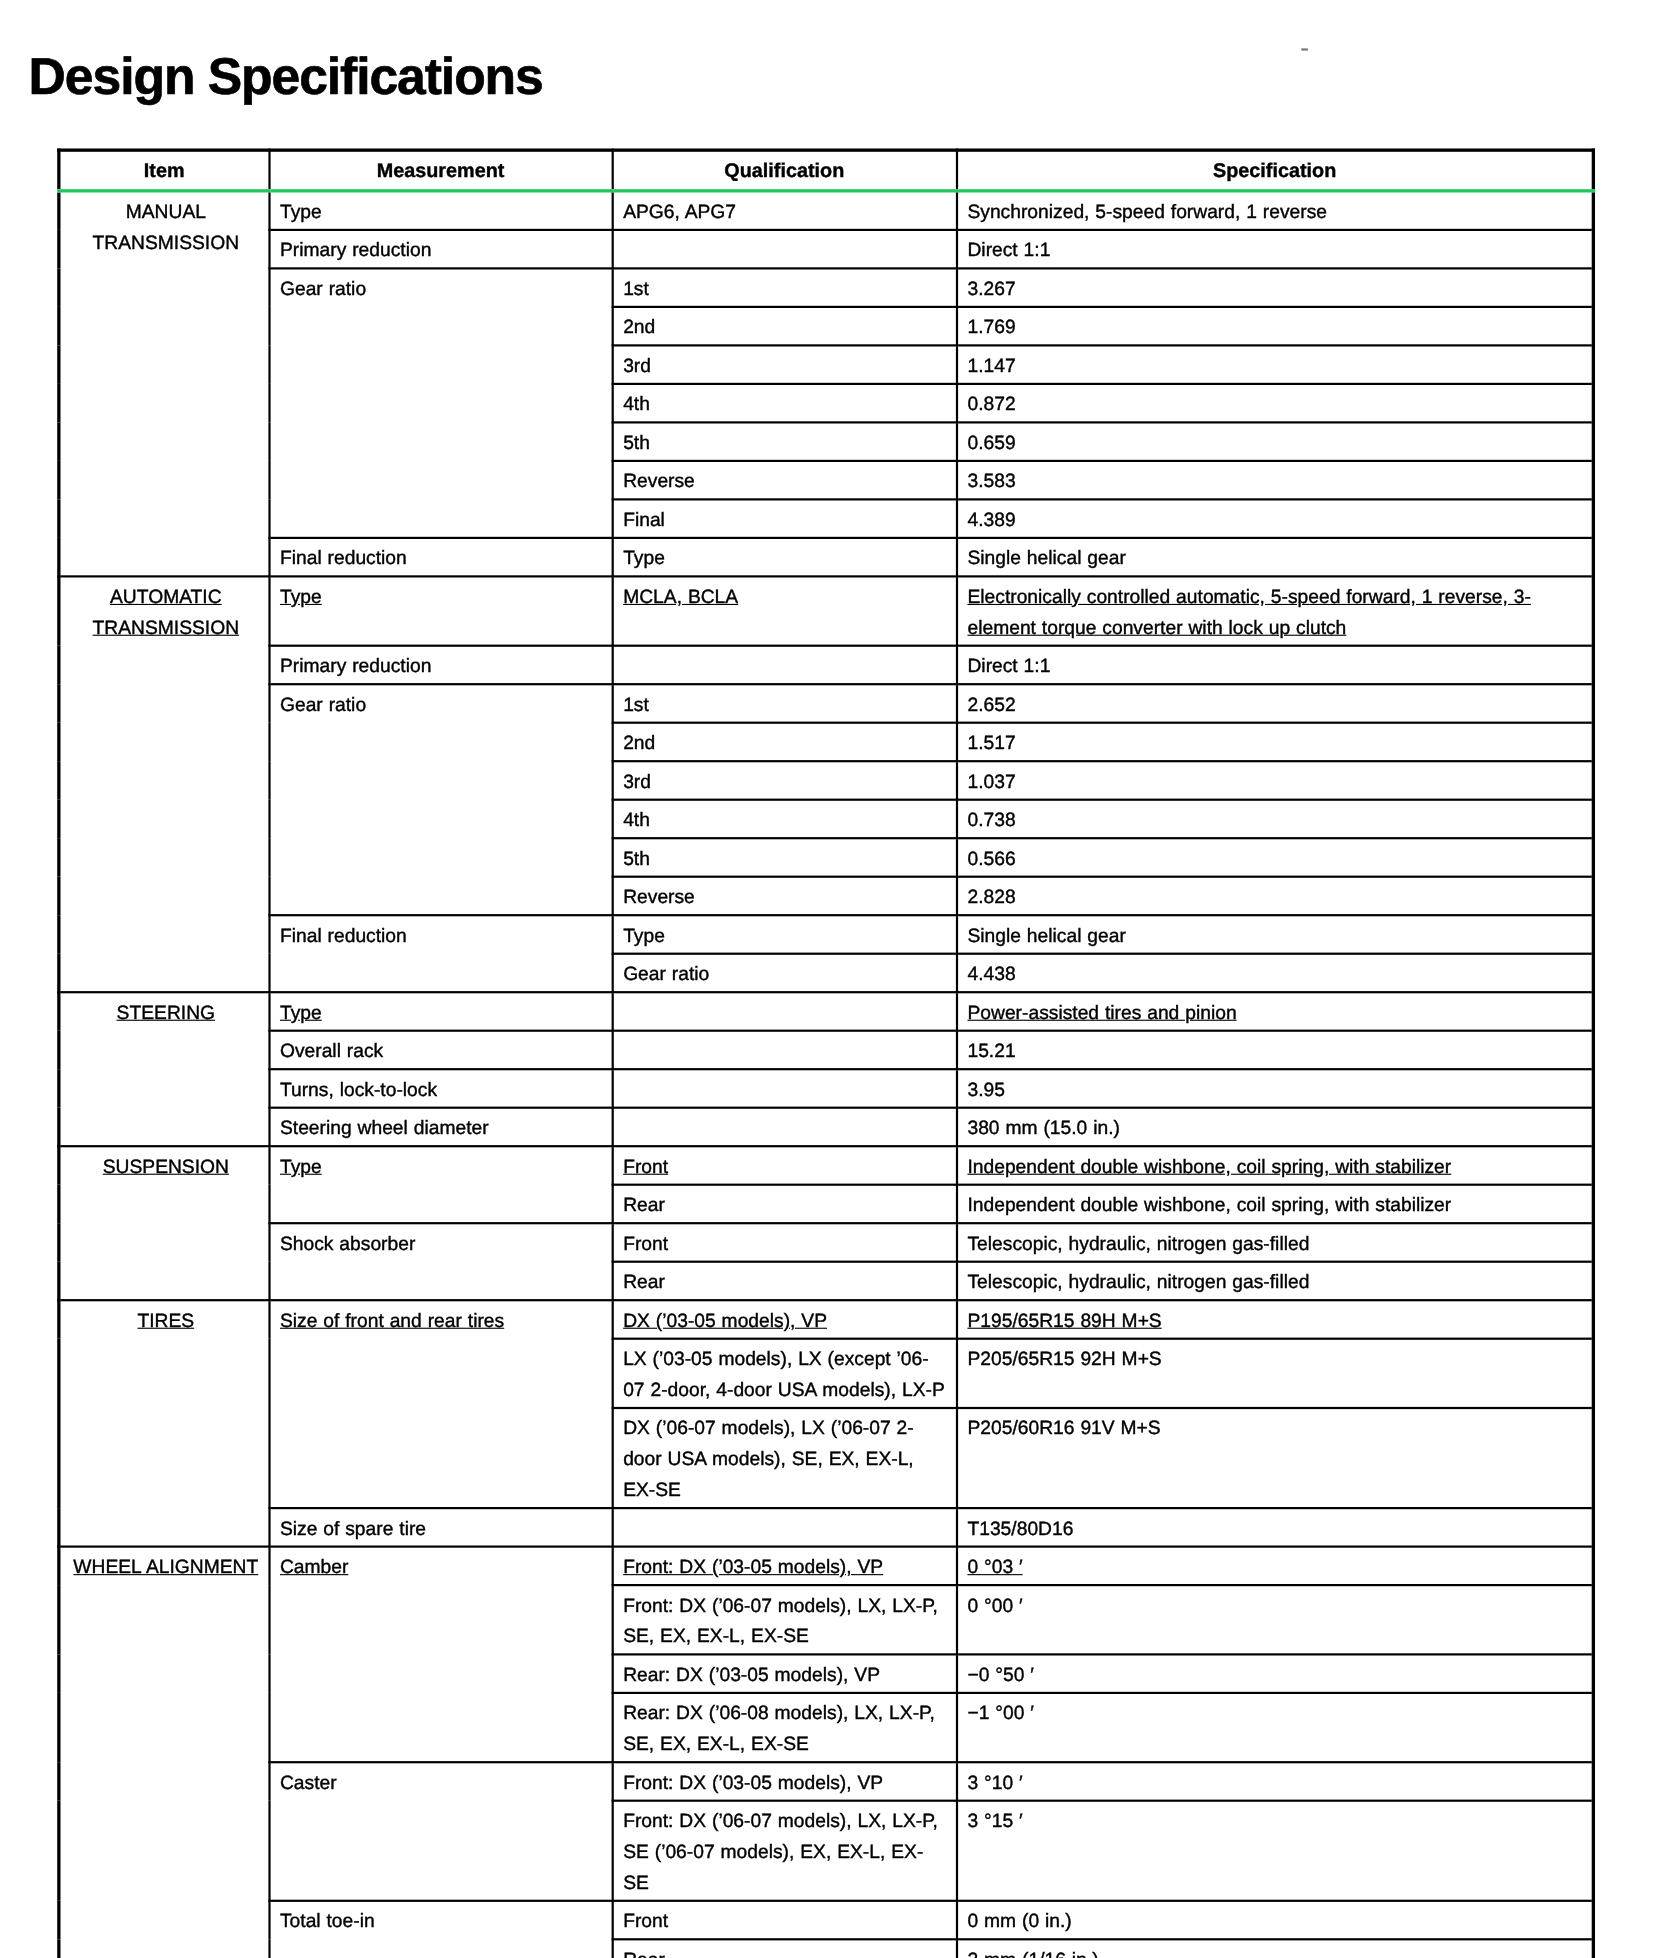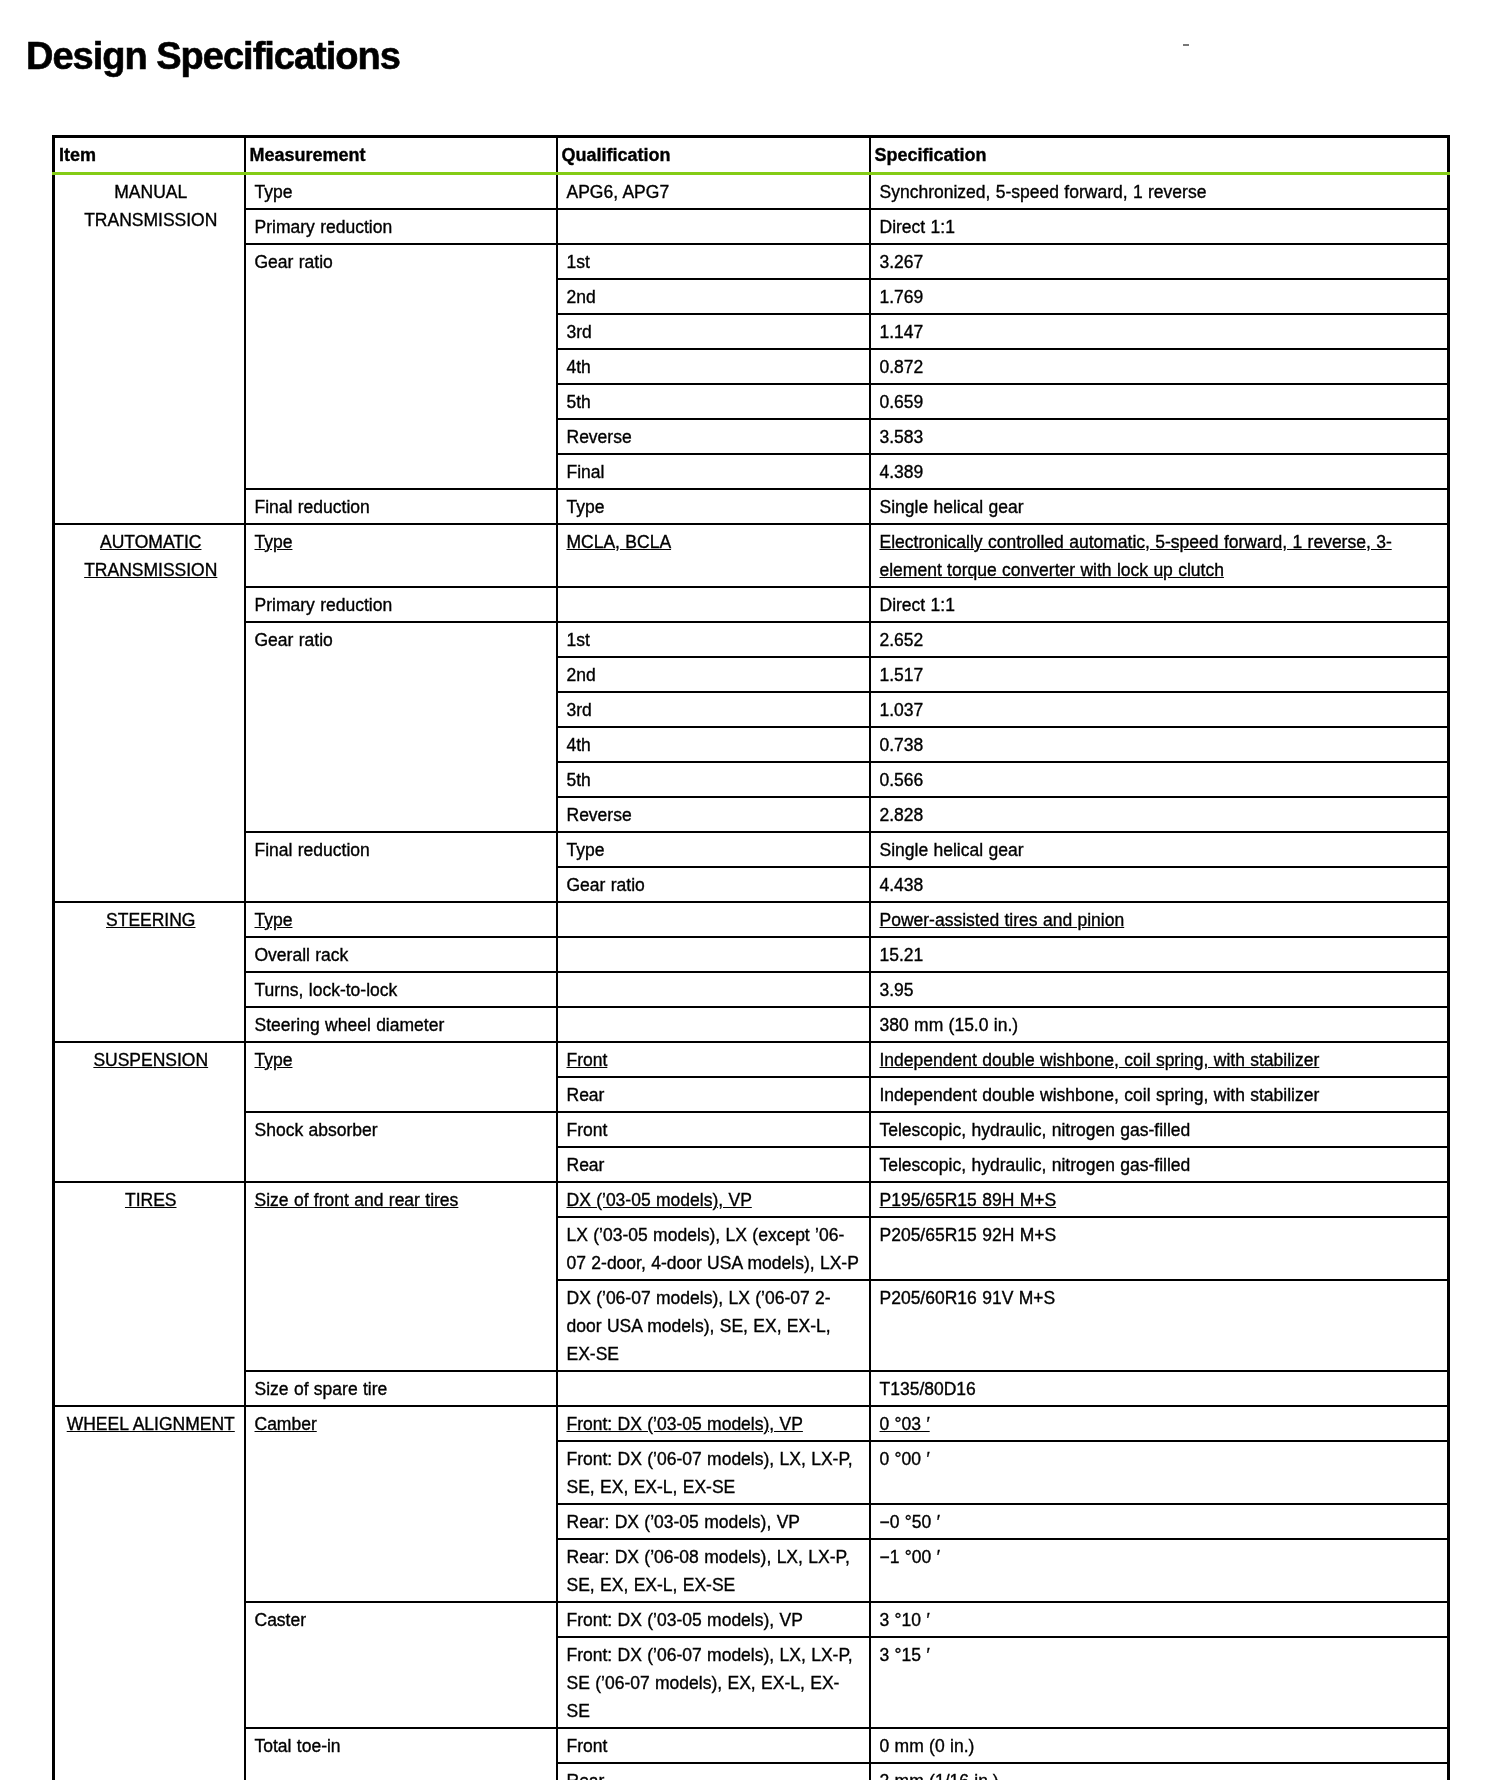--- a/index.html
+++ b/index.html
@@ -12,21 +12,21 @@
   body {
     width: 1504px;
     height: 1780px;
     position: relative;
     overflow: hidden;
   }
   .page-title {
     position: absolute;
     left: 26px;
     top: 10px;
-    font-size: 38px;
+    font-size: 47px;
     font-weight: 700;
     letter-spacing: -1px;
     -webkit-text-stroke: 0.6px #000;
   }
   .scan-speck {
     position: absolute;
     left: 1183px;
     top: 44px;
     width: 6px;
     height: 2px;
@@ -51,26 +51,26 @@
     vertical-align: top;
     font-size: 17.5px;
     line-height: 28px;
     padding: 3px 6px 2px 9px;
     overflow: hidden;
     text-align: left;
     font-weight: 400;
     word-spacing: 0.5px;
   }
   th {
-    text-align: left;
+    text-align: center;
     font-weight: 700;
     font-size: 18px;
     line-height: 32px;
     padding: 1px 4px;
-    border-bottom: 3px solid #84cc16;
+    border-bottom: 3px solid #22c55e;
     margin-top: 36px;
   }
   tr { height: 33px; }
   tr.hdr { height: 37px; }
   tr.sec > td { border-top: 2px solid #a16207; text-decoration: underline; }
   td.item { text-transform: uppercase; text-align: center; }
 </style>
 </head>
 <body>
 

